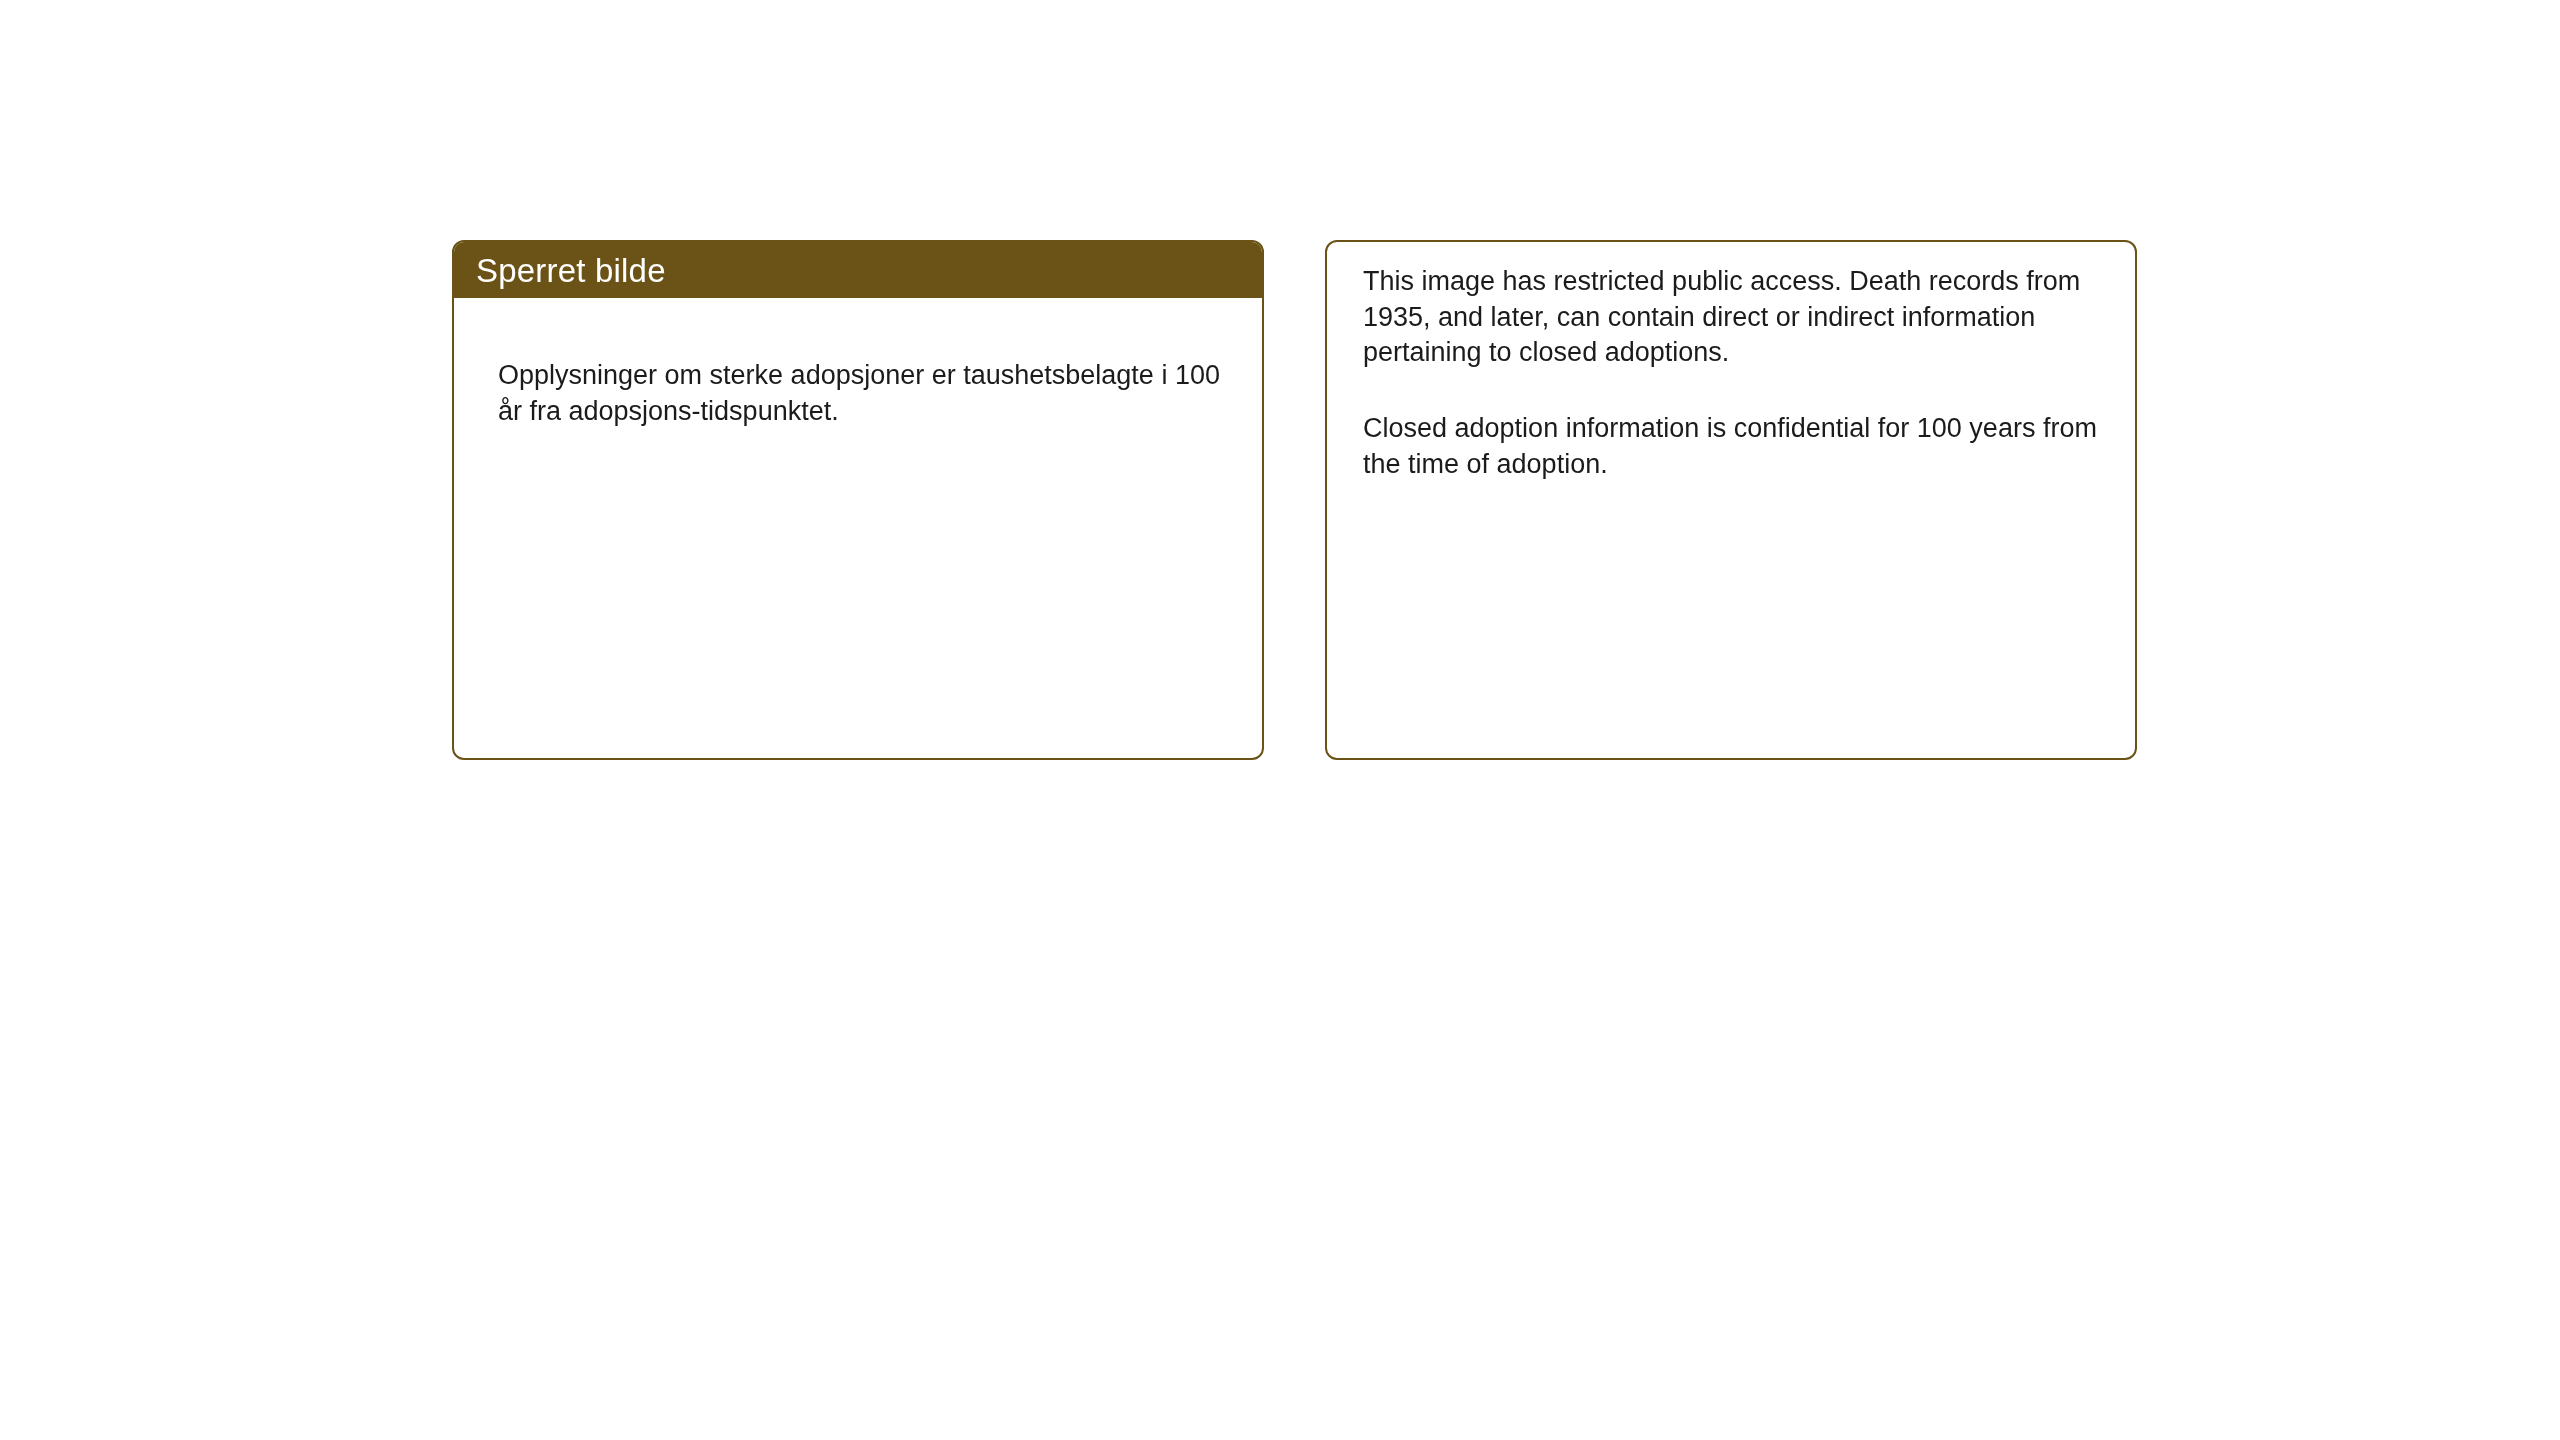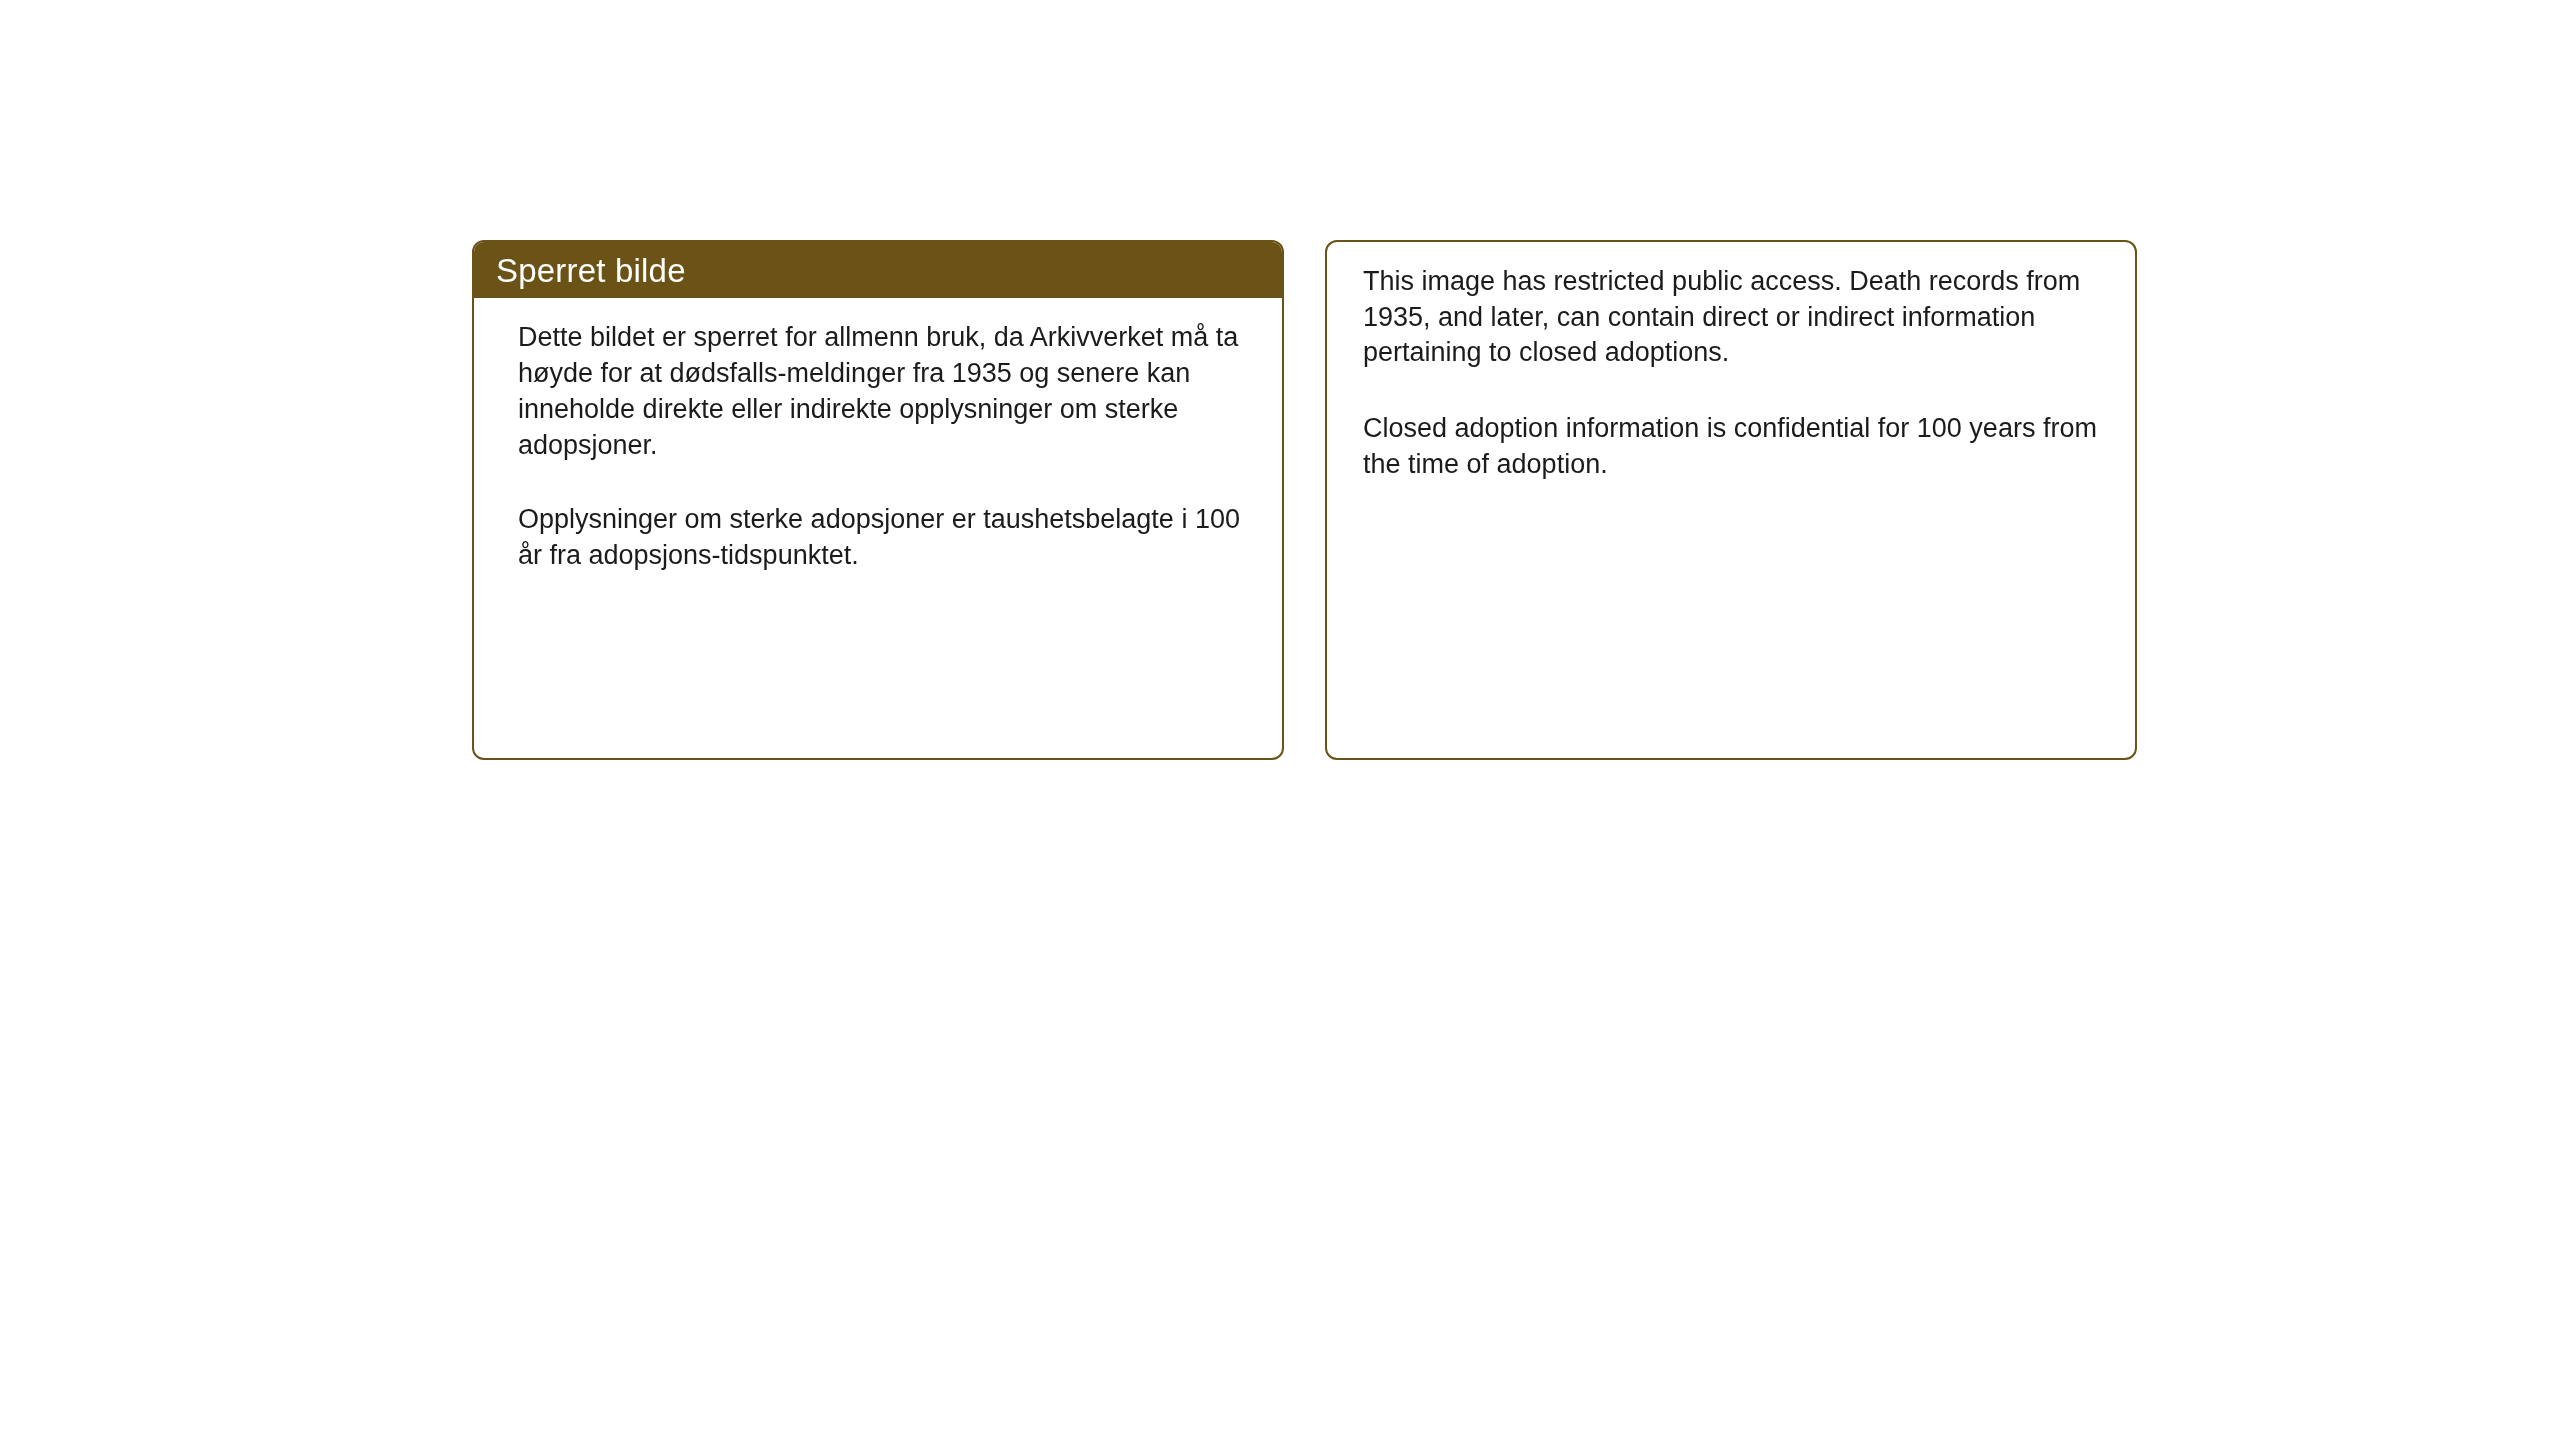--- a/index.html
+++ b/index.html
@@ -26,21 +26,20 @@
     border: 2px solid #6b5317;
     border-radius: 12px;
     overflow: hidden;
   }
 
   .card-no {
     left: 452px;
     top: 240px;
     width: 812px;
     height: 520px;
-    margin-left: 20px;
   }
 
   .card-en {
     left: 1325px;
     top: 240px;
     width: 812px;
     height: 520px;
   }
 
   .card-header {
@@ -94,21 +93,20 @@
 </head>
 <body>
 
 <div id="stage">
 
   <div class="notice-card card-no">
     <div class="card-header">
       <span class="card-header-title">Sperret bilde</span>
     </div>
     <div class="card-body">
-      <p>Dette bildet er sperret for allmenn bruk, da Arkivverket må ta høyde for at dødsfalls-meldinger fra 1935 og senere kan inneholde direkte eller indirekte opplysninger om sterke adopsjoner.</p>
       <p class="para-gap">Opplysninger om sterke adopsjoner er taushetsbelagte i 100 år fra adopsjons-tidspunktet.</p>
     </div>
   </div>
 
   <div class="notice-card card-en">
     <div class="card-body">
       <p>This image has restricted public access. Death records from 1935, and later, can contain direct or indirect information pertaining to closed adoptions.</p>
       <p class="para-gap">Closed adoption information is confidential for 100 years from the time of adoption.</p>
     </div>
   </div>

